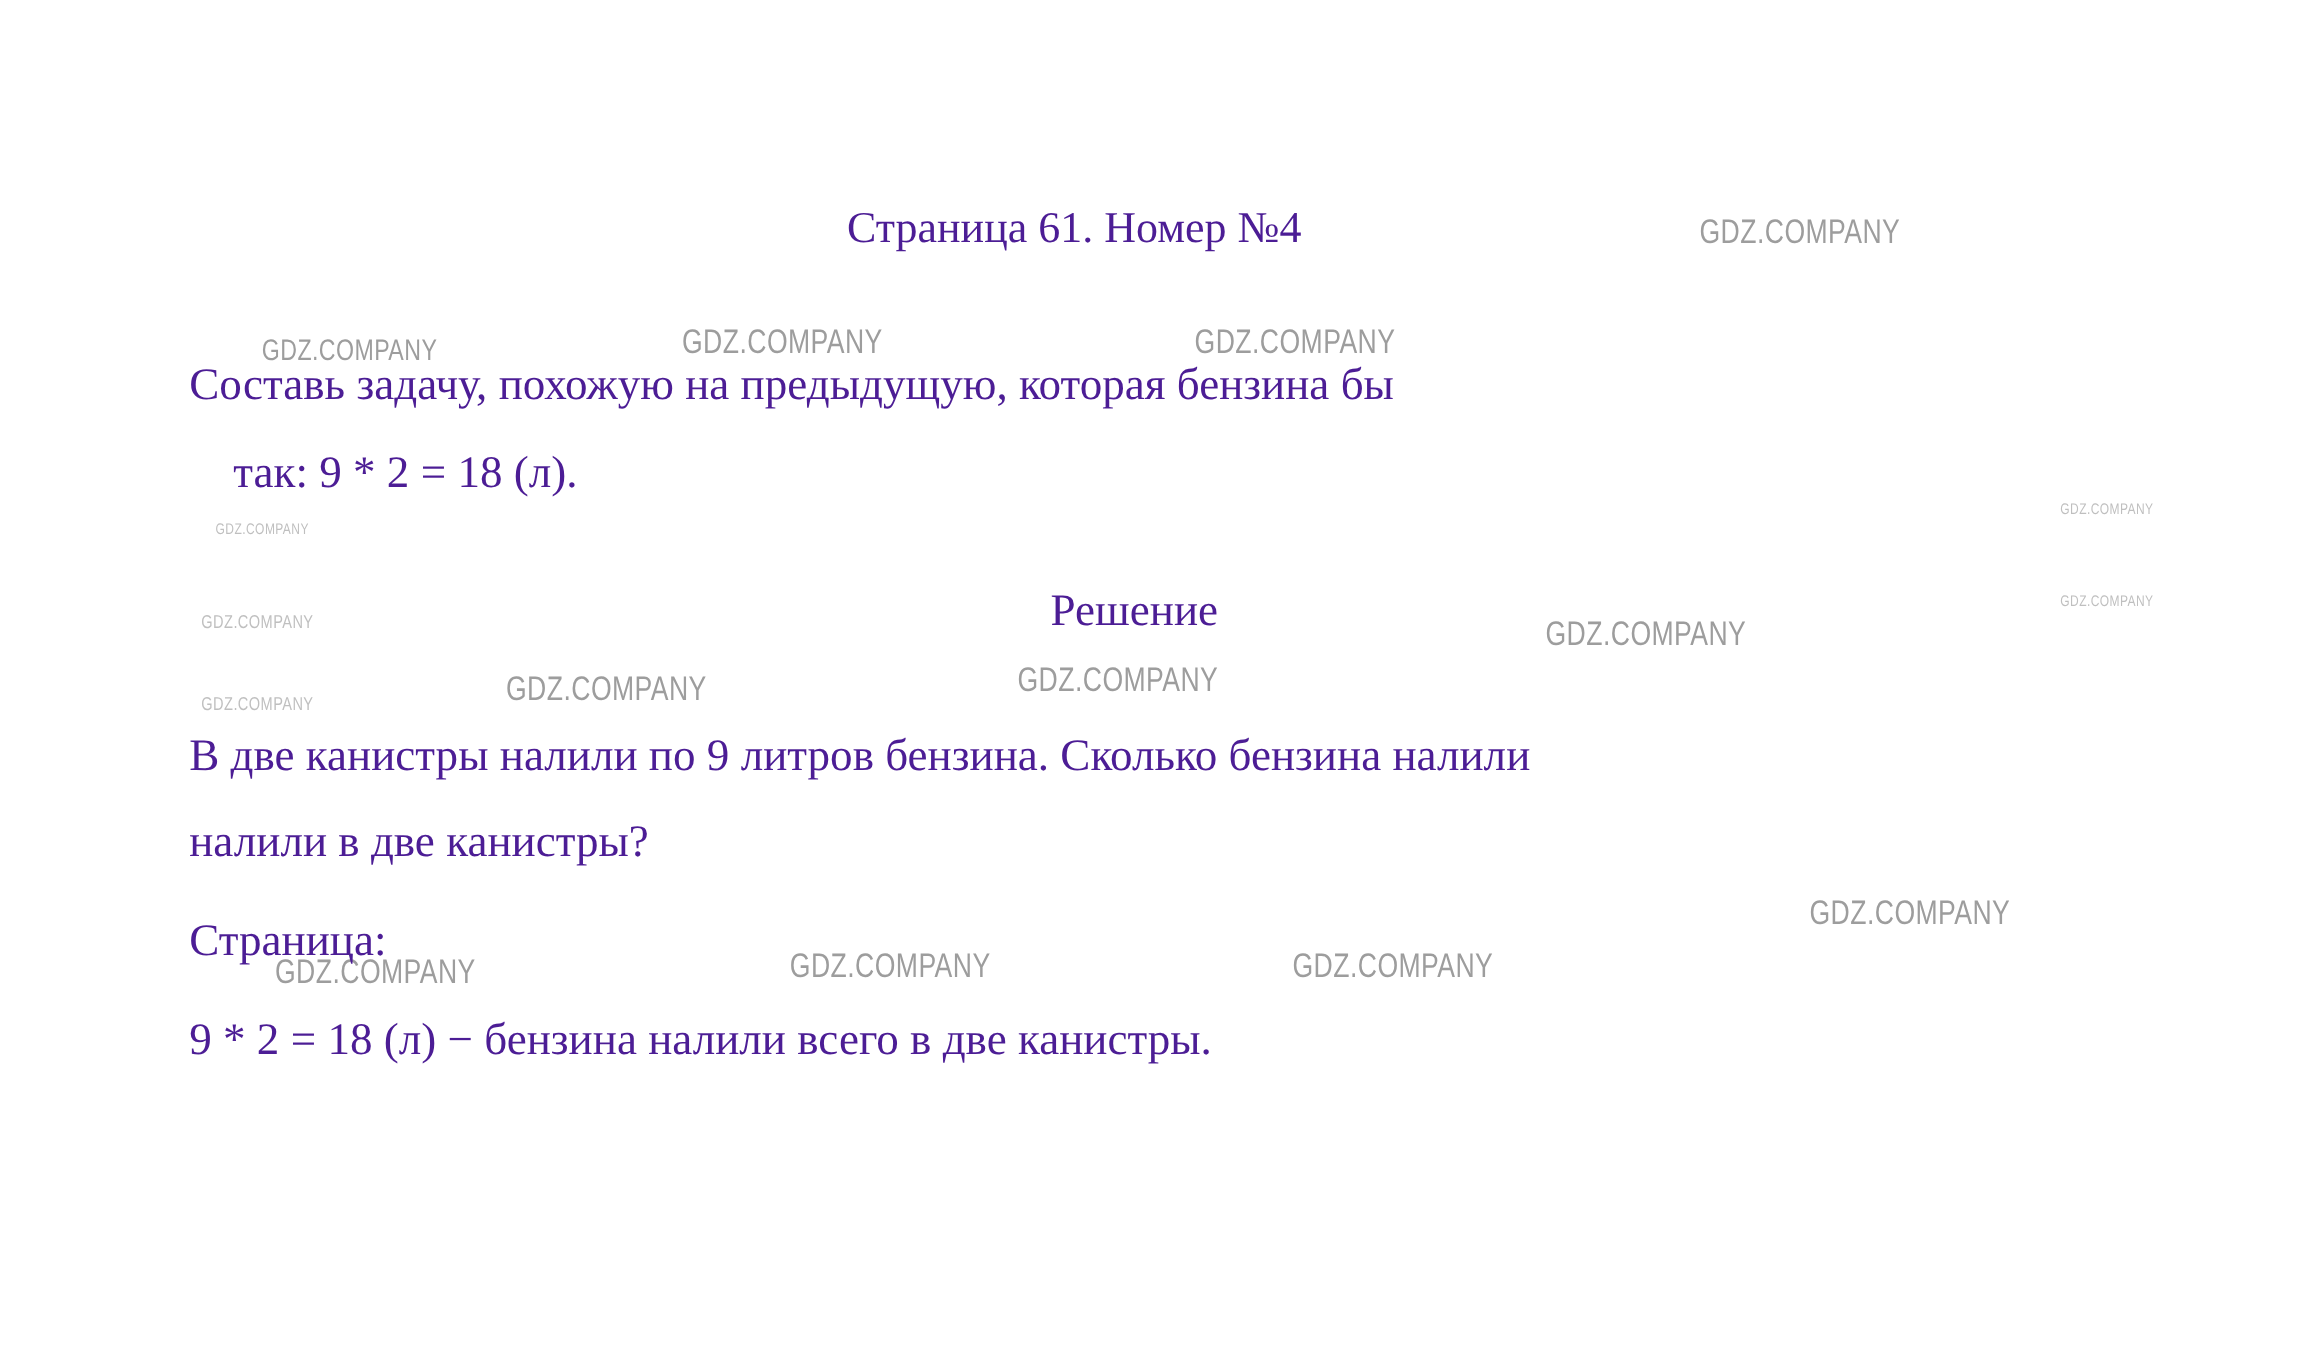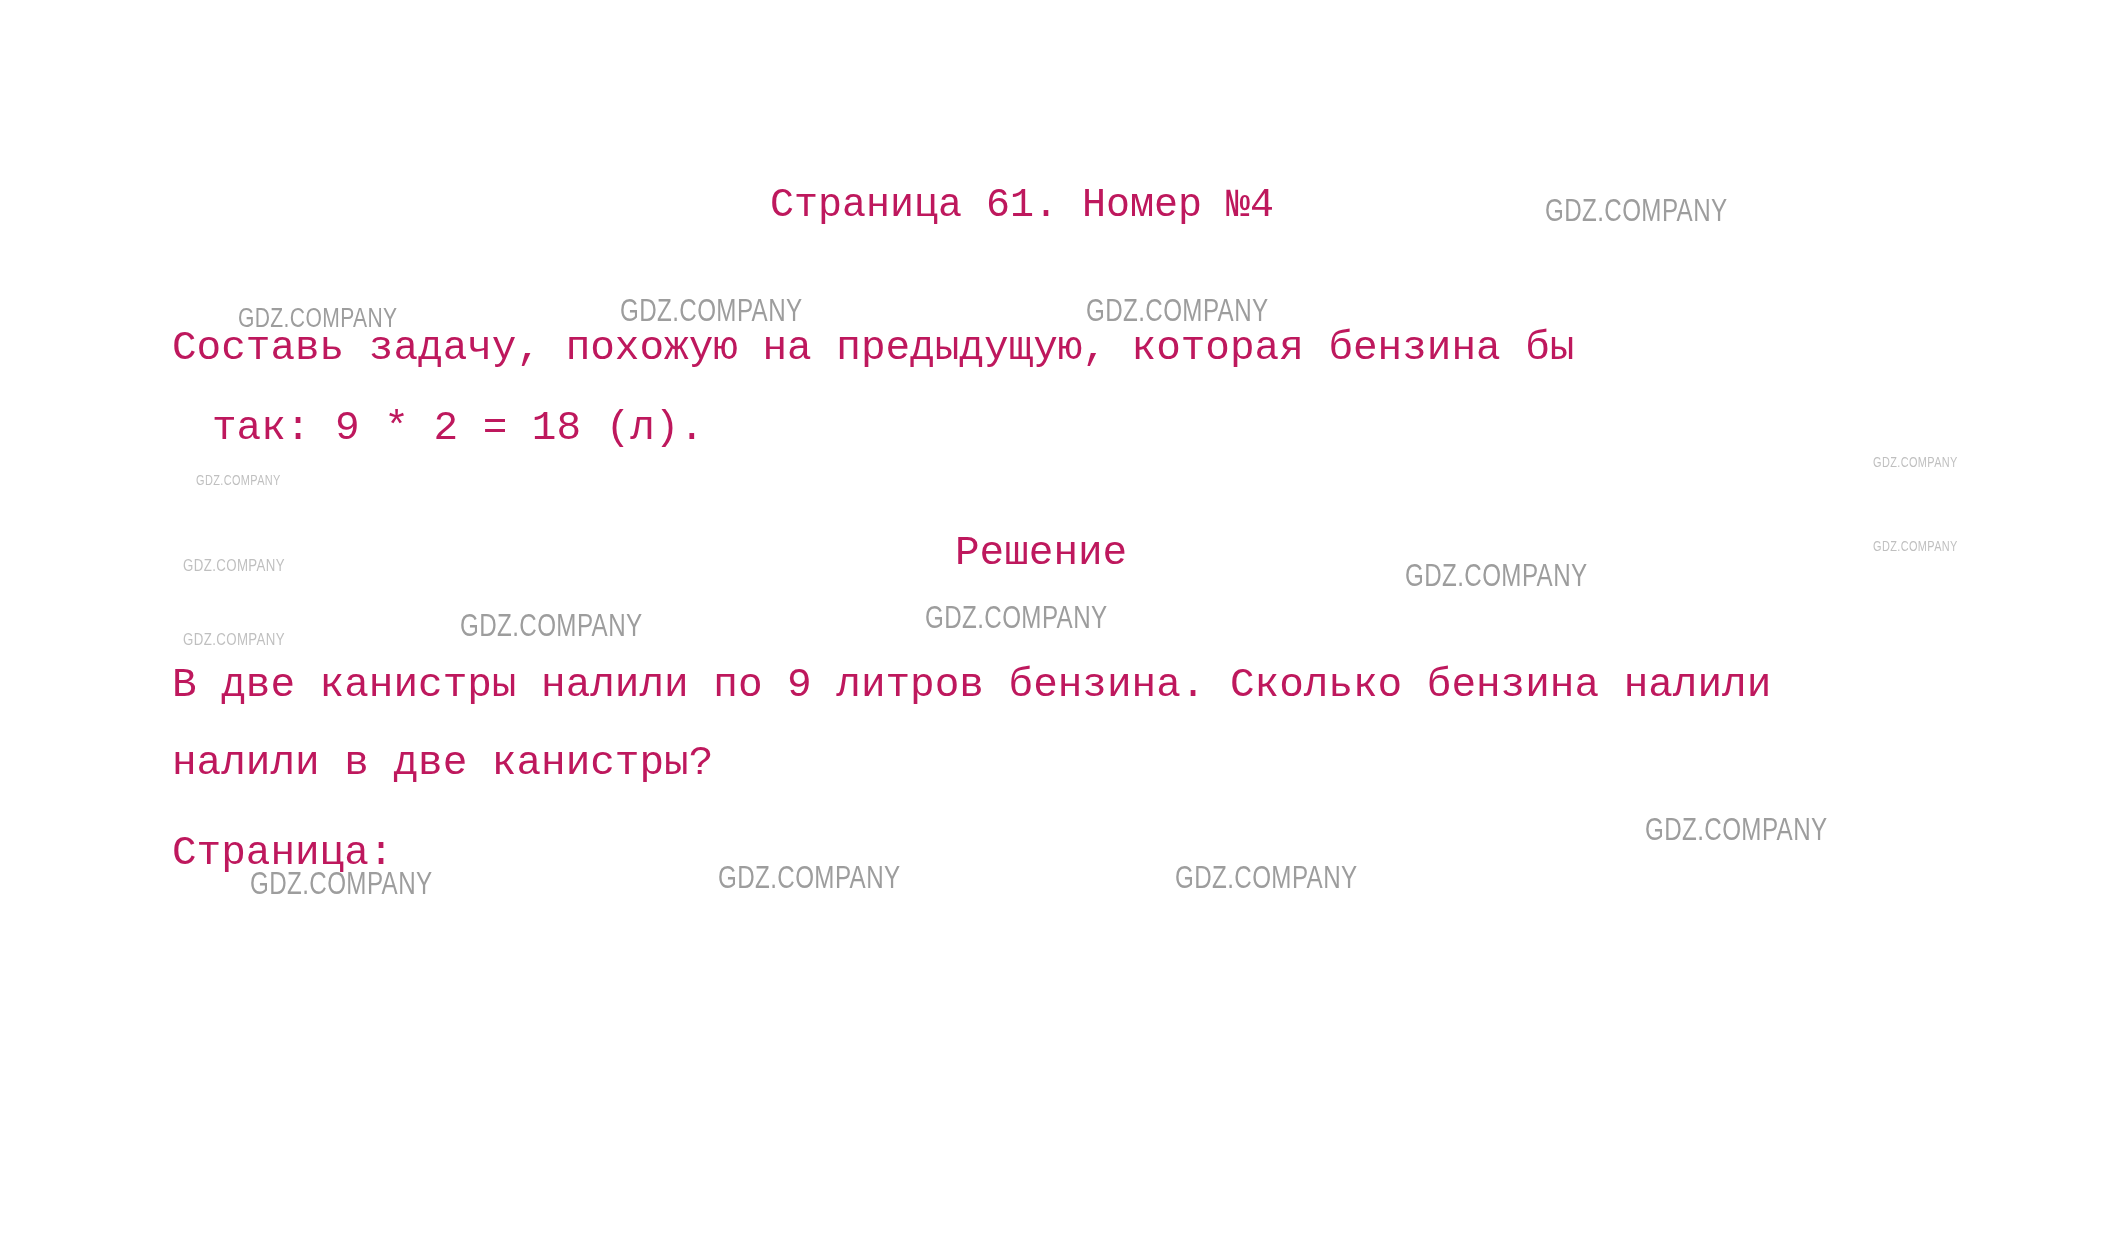--- a/index.html
+++ b/index.html
@@ -20,22 +20,22 @@
     position: absolute;
     left: 0;
     top: 0;
     width: 2112px;
     height: 1245px;
   }
 
   
   .doc-text {
     position: absolute;
-    font-family: Liberation Mono, monospace;
-    color: #be185d;
+    font-family: Liberation Serif, serif;
+    color: #4c1d95;
     white-space: nowrap;
     z-index: 3;
   }
 
   #title {
     left: 770px;
     top: 183px;
     font-size: 40px;
   }
 
@@ -117,20 +117,21 @@
   <div class="doc-text" id="task-line-2">так: 9 * 2 = 18 (л).</div>
 
   <div class="doc-text" id="solution-heading">Решение</div>
 
   <div class="doc-text" id="problem-line-1">В две канистры налили по 9 литров бензина. Сколько бензина налили</div>
 
   <div class="doc-text" id="problem-line-2">налили в две канистры?</div>
 
   <div class="doc-text" id="solution-label">Страница:</div>
 
+  <div class="doc-text" id="solution-step">9 * 2 = 18 (л) − бензина налили всего в две канистры.</div>
 
 
   <div id="watermark-layer">
       <div class="wm" style="left: 1545px; top: 193px; font-size: 31px;">GDZ.COMPANY</div>
       <div class="wm" style="left: 238px; top: 303px; font-size: 27px;">GDZ.COMPANY</div>
       <div class="wm" style="left: 620px; top: 293px; font-size: 31px;">GDZ.COMPANY</div>
       <div class="wm" style="left: 1086px; top: 293px; font-size: 31px;">GDZ.COMPANY</div>
       <div class="wm faint" style="left: 196px; top: 472px; font-size: 14px;">GDZ.COMPANY</div>
       <div class="wm faint" style="left: 1873px; top: 454px; font-size: 14px;">GDZ.COMPANY</div>
       <div class="wm faint" style="left: 183px; top: 556px; font-size: 17px;">GDZ.COMPANY</div>

